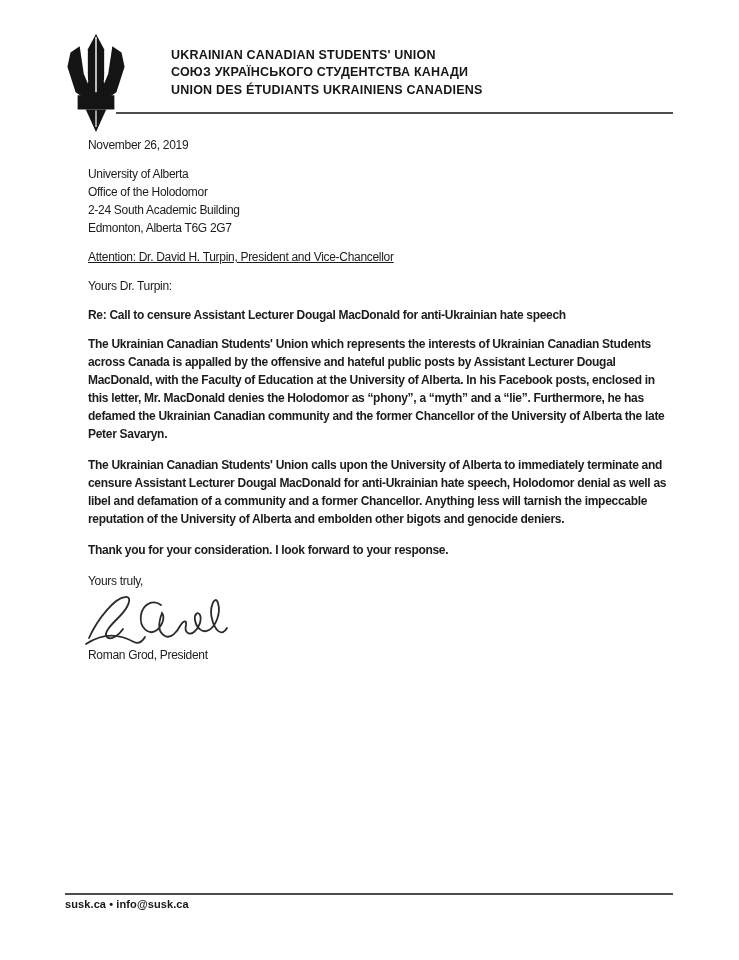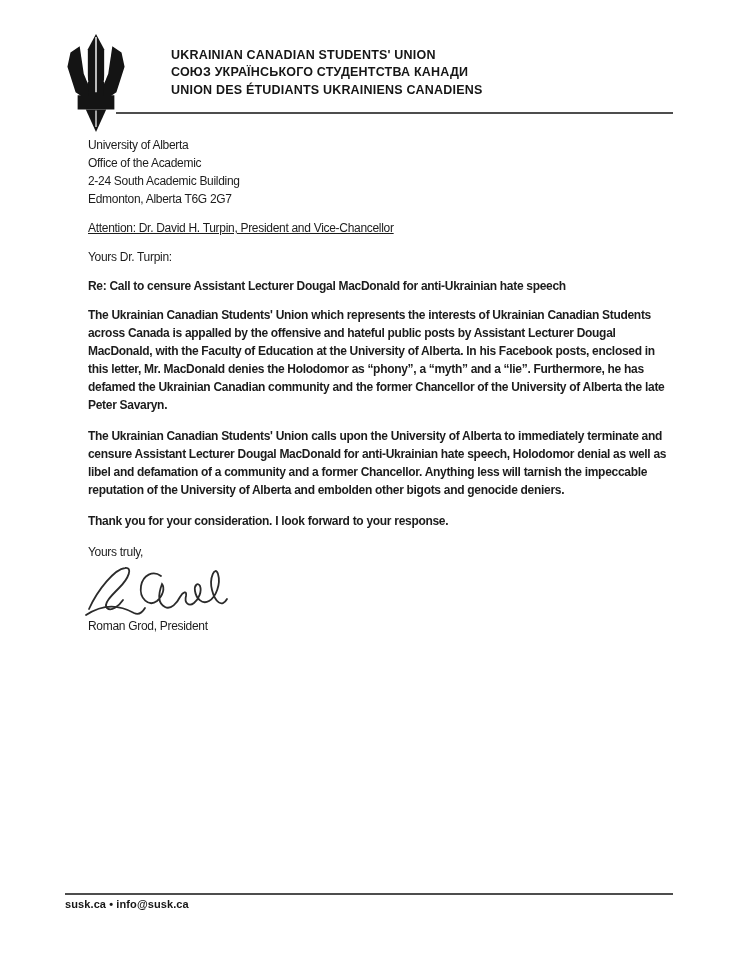--- a/index.html
+++ b/index.html
@@ -48,24 +48,25 @@
   </svg>
 
   <div class="lh-text">
     <div>UKRAINIAN CANADIAN STUDENTS' UNION</div>
     <div>СОЮЗ УКРАЇНСЬКОГО СТУДЕНТСТВА КАНАДИ</div>
     <div>UNION DES ÉTUDIANTS UKRAINIENS CANADIENS</div>
   </div>
   <div class="lh-rule"></div>
 
   <div class="content">
+    <p>November 26, 2019</p>
 
     <div class="addr">
       <p>University of Alberta</p>
-      <p>Office of the Academic</p>
+      <p>Office of the Holodomor</p>
       <p>2-24 South Academic Building</p>
       <p>Edmonton, Alberta T6G 2G7</p>
     </div>
 
     <p class="attention">Attention: Dr. David H. Turpin, President and Vice-Chancellor</p>
 
     <p>Yours Dr. Turpin:</p>
 
     <p class="subject">Re: Call to censure Assistant Lecturer Dougal MacDonald for anti-Ukrainian hate speech</p>
 

